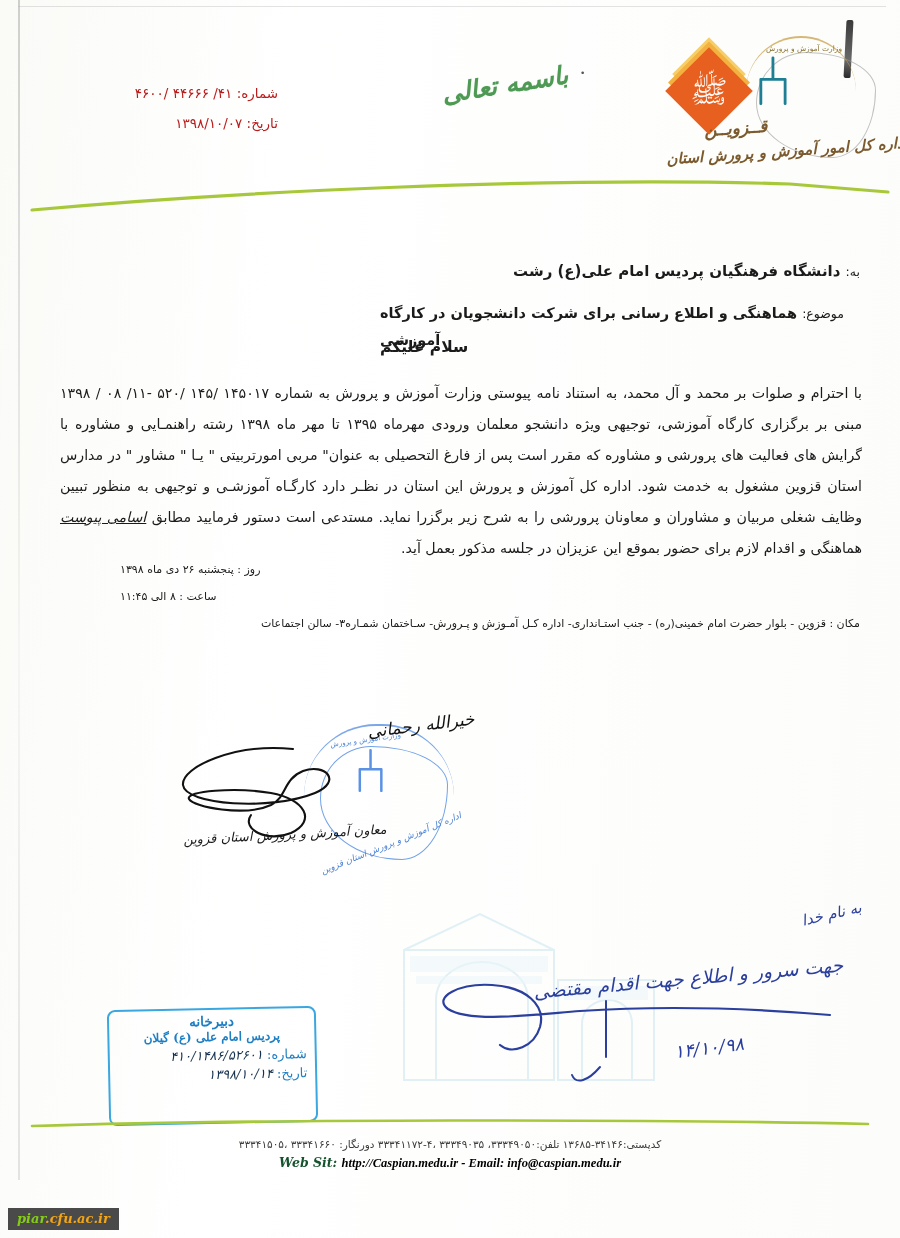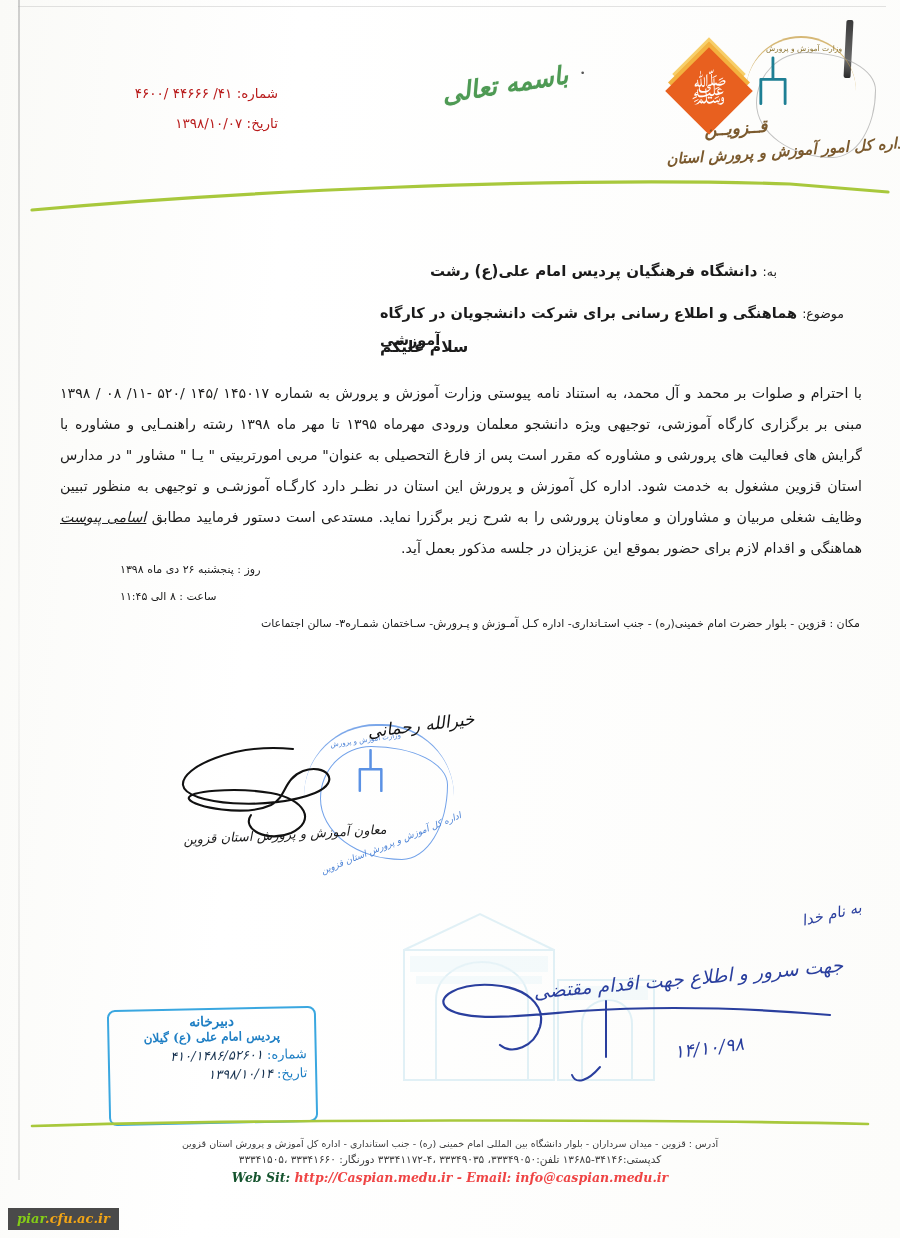--- a/index.html
+++ b/index.html
@@ -99,21 +99,21 @@
   }
   .logo-cal1{top:100px;left:44px;font-size:17px;font-weight:700;letter-spacing:2px;transform:rotate(-4deg);}
   .logo-cal2{top:124px;left:6px;font-size:15px;font-weight:700;transform:rotate(-4deg);}
 
   
   .swoosh{position:absolute;left:30px;top:170px;width:860px;height:46px;}
 
   
   .to-line{
     position:absolute;top:258px;right:40px;width:430px;
-    text-align:left;direction:rtl;
+    text-align:right;direction:rtl;
     font-size:15px;font-weight:700;line-height:26px;
   }
   .to-line .lbl{font-weight:400;font-size:12.5px;}
   .subject-line{
     position:absolute;top:300px;right:40px;width:480px;
     text-align:left;direction:rtl;
     font-size:14.5px;font-weight:700;line-height:26px;
   }
   .subject-line .lbl{font-weight:400;font-size:12.5px;}
   .salam{
@@ -229,21 +229,21 @@
     direction:rtl;text-align:center;color:#3b3b3b;
   }
   .footer .f-addr{font-size:9.5px;line-height:15px;}
   .footer .f-tel{font-size:10.5px;line-height:17px;}
   .footer .f-web{
     margin-top:2px;font-size:12.5px;
     font-family:"DejaVu Serif","Liberation Serif",serif;
     font-style:italic;font-weight:700;direction:ltr;
   }
   .footer .f-web .lbl{color:#14532d;}
-  .footer .f-web .url{color:#ef4444;}
+  .footer .f-web .url{color:#000000;font-family:Liberation Serif, serif;}
 
   .site-tag{
     position:absolute;left:8px;top:1208px;
     background:#4a4a4a;color:#f2a516;
     font-family:"DejaVu Serif",serif;font-style:italic;font-weight:700;
     font-size:13px;padding:3px 9px 4px 9px;direction:ltr;
   }
   .site-tag .w{color:#84cc16;}
 </style>
 </head>
@@ -372,21 +372,20 @@
       <span class="k">تاریخ:</span>
       <span>۱۳۹۸/۱۰/۱۴</span>
     </div>
   </div>
 
   <svg class="foot-rule" viewBox="0 0 840 10" preserveAspectRatio="none">
     <path d="M2,8 C220,1 620,1 838,6" fill="none" stroke="#a8c83c" stroke-width="2.6" stroke-linecap="round"></path>
   </svg>
 
   <div class="footer">
-    <div class="f-addr">آدرس : قزوین - میدان سرداران - بلوار دانشگاه بین المللی امام خمینی (ره) - جنب استانداری - اداره کل آموزش و پرورش استان قزوین</div>
     <div class="f-tel">کدپستی:۳۴۱۴۶-۱۳۶۸۵   تلفن:۳۳۳۴۹۰۵۰، ۳۳۳۴۹۰۳۵ ،۴-۳۳۳۴۱۱۷۲   دورنگار: ۳۳۳۴۱۶۶۰ ،۳۳۳۴۱۵۰۵</div>
     <div class="f-web">
       <span class="lbl">Web Sit:</span>
       <span class="url">http://Caspian.medu.ir - Email: info@caspian.medu.ir</span>
     </div>
   </div>
 
   <div class="site-tag">
     <span class="w">piar</span><span>.cfu.ac.ir</span>
   </div>

